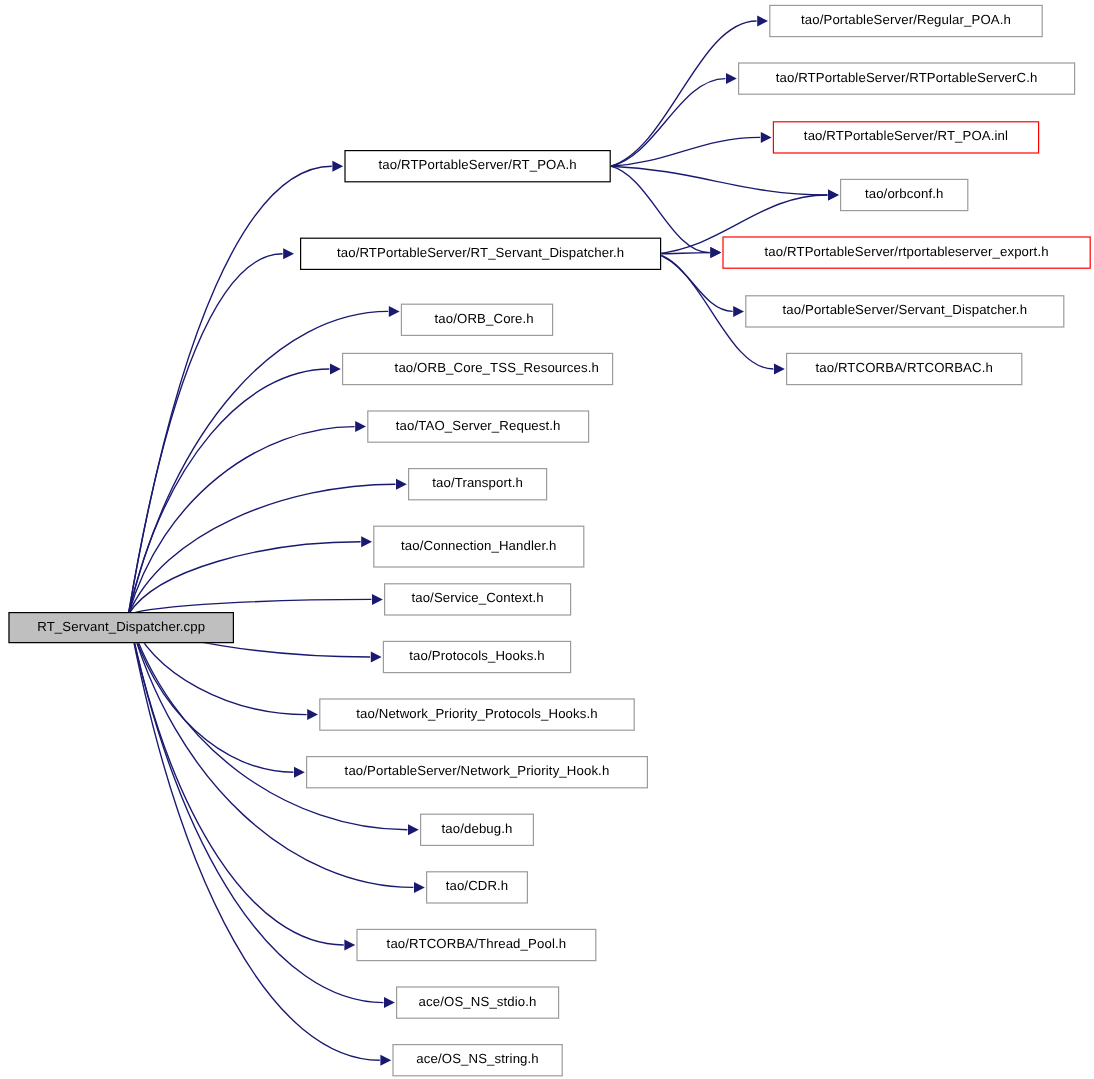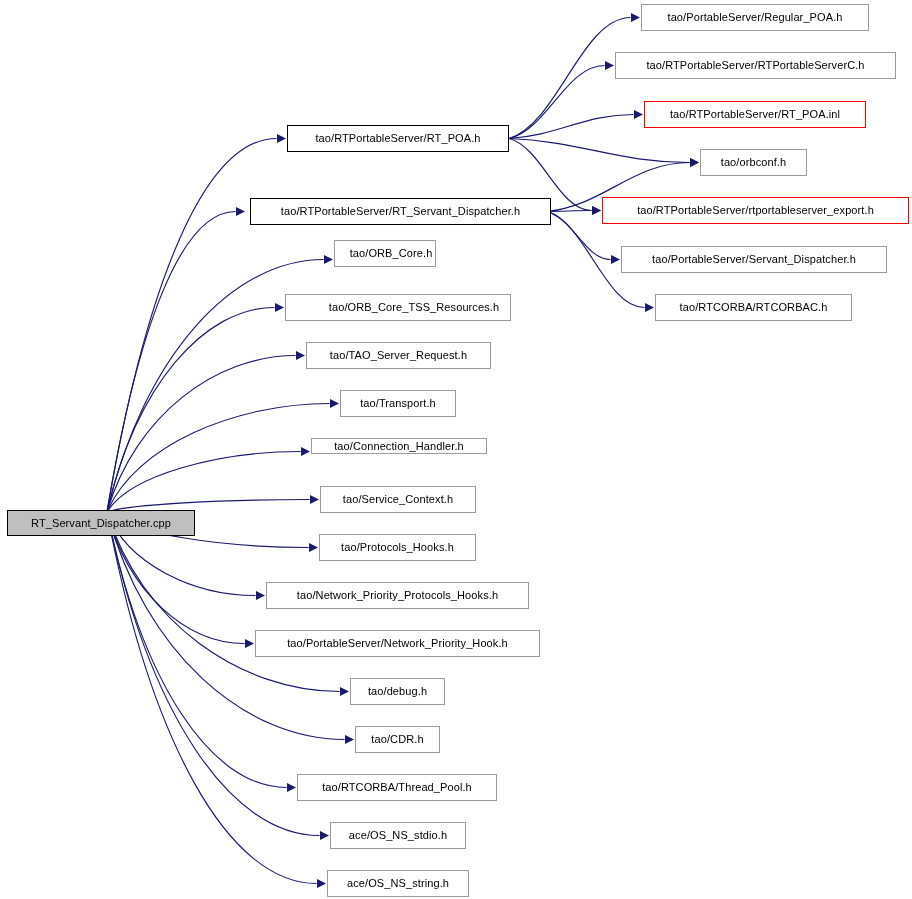--- a/index.html
+++ b/index.html
@@ -109,25 +109,25 @@
 <div class="node root" style="left: 7px; top: 510px; width: 188px; height: 26px;">RT_Servant_Dispatcher.cpp</div>
     <div class="node strong" style="left: 287px; top: 125px; width: 222px; height: 27px;">tao/RTPortableServer/RT_POA.h</div>
     <div class="node strong" style="left: 250px; top: 198px; width: 301px; height: 27px;">tao/RTPortableServer/RT_Servant_Dispatcher.h</div>
     <div class="node" style="left: 641px; top: 4px; width: 228px; height: 27px;">tao/PortableServer/Regular_POA.h</div>
     <div class="node danger" style="left: 644px; top: 101px; width: 222px; height: 27px;">tao/RTPortableServer/RT_POA.inl</div>
     <div class="node" style="left: 615px; top: 52px; width: 281px; height: 27px;">tao/RTPortableServer/RTPortableServerC.h</div>
     <div class="node" style="left: 700px; top: 149px; width: 107px; height: 27px;">tao/orbconf.h</div>
     <div class="node danger" style="left: 602px; top: 197px; width: 307px; height: 27px;">tao/RTPortableServer/rtportableserver_export.h</div>
     <div class="node" style="left: 621px; top: 246px; width: 266px; height: 27px;">tao/PortableServer/Servant_Dispatcher.h</div>
     <div class="node" style="left: 655px; top: 294px; width: 197px; height: 27px;">tao/RTCORBA/RTCORBAC.h</div>
-    <div class="node" style="left: 334px; top: 240px; width: 102px; height: 27px; padding-left: 12px;">tao/ORB_Core.h</div>
+    <div class="node" style="left: 334px; top: 253px; width: 127px; height: 27px; padding-left: 12px;">tao/ORB_Core.h</div>
     <div class="node" style="left: 285px; top: 294px; width: 226px; height: 27px; padding-left: 32px;">tao/ORB_Core_TSS_Resources.h</div>
     <div class="node" style="left: 306px; top: 342px; width: 185px; height: 27px;">tao/TAO_Server_Request.h</div>
     <div class="node" style="left: 340px; top: 390px; width: 116px; height: 27px;">tao/Transport.h</div>
-    <div class="node" style="left: 311px; top: 438px; width: 176px; height: 16px;">tao/Connection_Handler.h</div>
+    <div class="node" style="left: 311px; top: 438px; width: 176px; height: 35px;">tao/Connection_Handler.h</div>
     <div class="node" style="left: 320px; top: 486px; width: 156px; height: 27px;">tao/Service_Context.h</div>
     <div class="node" style="left: 319px; top: 534px; width: 157px; height: 27px;">tao/Protocols_Hooks.h</div>
     <div class="node" style="left: 266px; top: 582px; width: 263px; height: 27px;">tao/Network_Priority_Protocols_Hooks.h</div>
     <div class="node" style="left: 255px; top: 630px; width: 285px; height: 27px;">tao/PortableServer/Network_Priority_Hook.h</div>
     <div class="node" style="left: 350px; top: 678px; width: 95px; height: 27px;">tao/debug.h</div>
     <div class="node" style="left: 355px; top: 726px; width: 85px; height: 27px;">tao/CDR.h</div>
     <div class="node" style="left: 297px; top: 774px; width: 200px; height: 27px;">tao/RTCORBA/Thread_Pool.h</div>
     <div class="node" style="left: 330px; top: 822px; width: 136px; height: 27px;">ace/OS_NS_stdio.h</div>
     <div class="node" style="left: 327px; top: 870px; width: 142px; height: 27px;">ace/OS_NS_string.h</div>
   </div>

